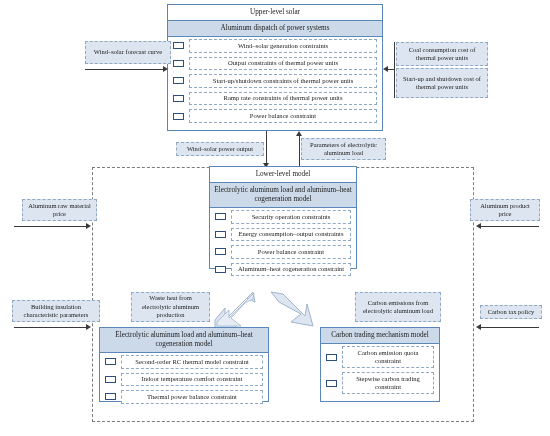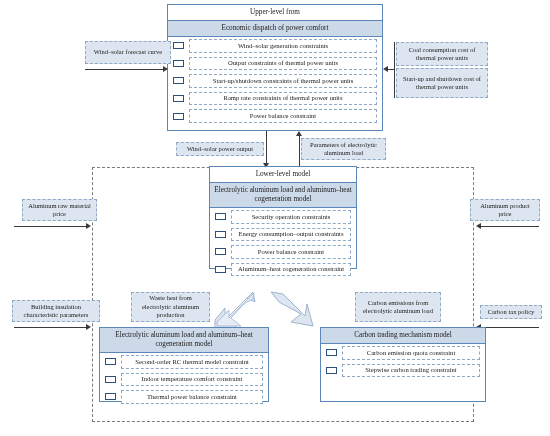--- a/index.html
+++ b/index.html
@@ -92,22 +92,22 @@
   .blockarrow { position:absolute; }
 </style>
 </head>
 <body>
 
 <div id="stage">
 
   <div class="region" style="left:92px; top:167px; width:382px; height:255px;"></div>
 
   <div class="panel" style="left:167px; top:4px; width:216px; height:127px;">
-    <div class="panel-title">Upper-level from</div>
-    <div class="panel-sub">Economic dispatch of power comfort</div>
+    <div class="panel-title">Upper-level solar</div>
+    <div class="panel-sub">Aluminum dispatch of power systems</div>
 
     <div class="crow">
       <span class="cbox"></span>
       <span class="citem">Wind–solar generation constraints</span>
     </div>
     <div class="crow">
       <span class="cbox"></span>
       <span class="citem">Output constraints of thermal power units</span>
     </div>
     <div class="crow">
@@ -224,21 +224,21 @@
     <div class="crow">
       <span class="cbox"></span>
       <span class="citem">Indoor temperature comfort constraint</span>
     </div>
     <div class="crow">
       <span class="cbox"></span>
       <span class="citem">Thermal power balance constraint</span>
     </div>
   </div>
 
-  <div class="panel" style="left:320px; top:327px; width:166px; height:75px;">
+  <div class="panel" style="left:320px; top:327px; width:120px; height:75px;">
     <div class="panel-sub">Carbon trading mechanism model</div>
     <div class="crow">
       <span class="cbox"></span>
       <span class="citem">Carbon emission quota constraint</span>
     </div>
     <div class="crow">
       <span class="cbox"></span>
       <span class="citem">Stepwise carbon trading constraint</span>
     </div>
   </div>

